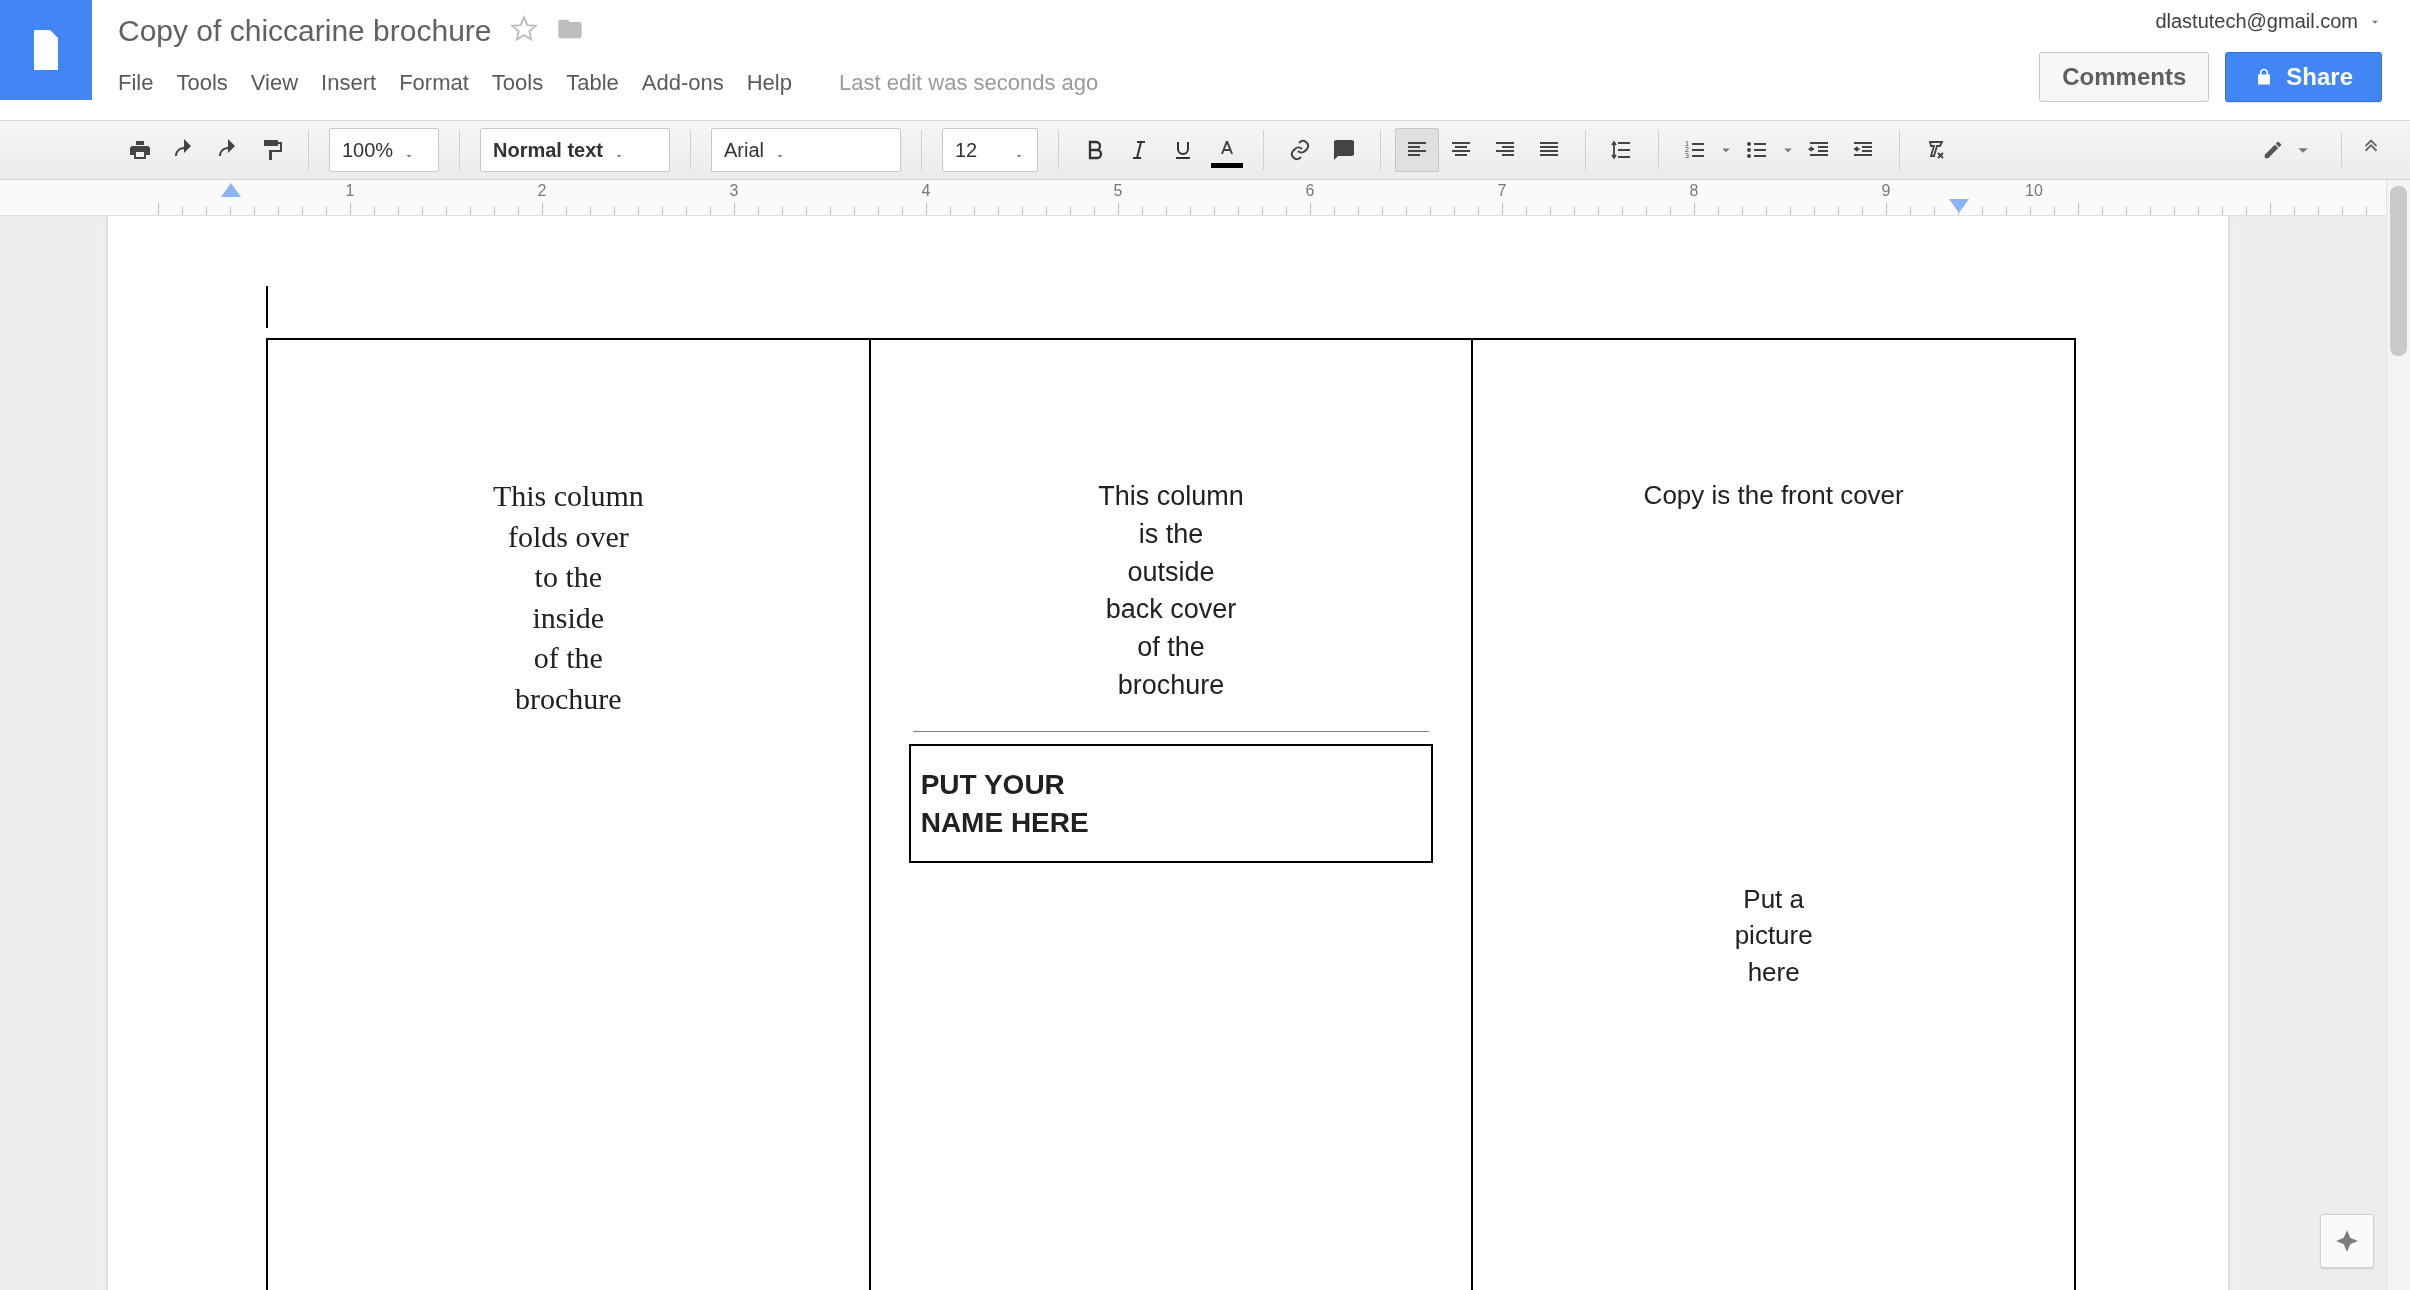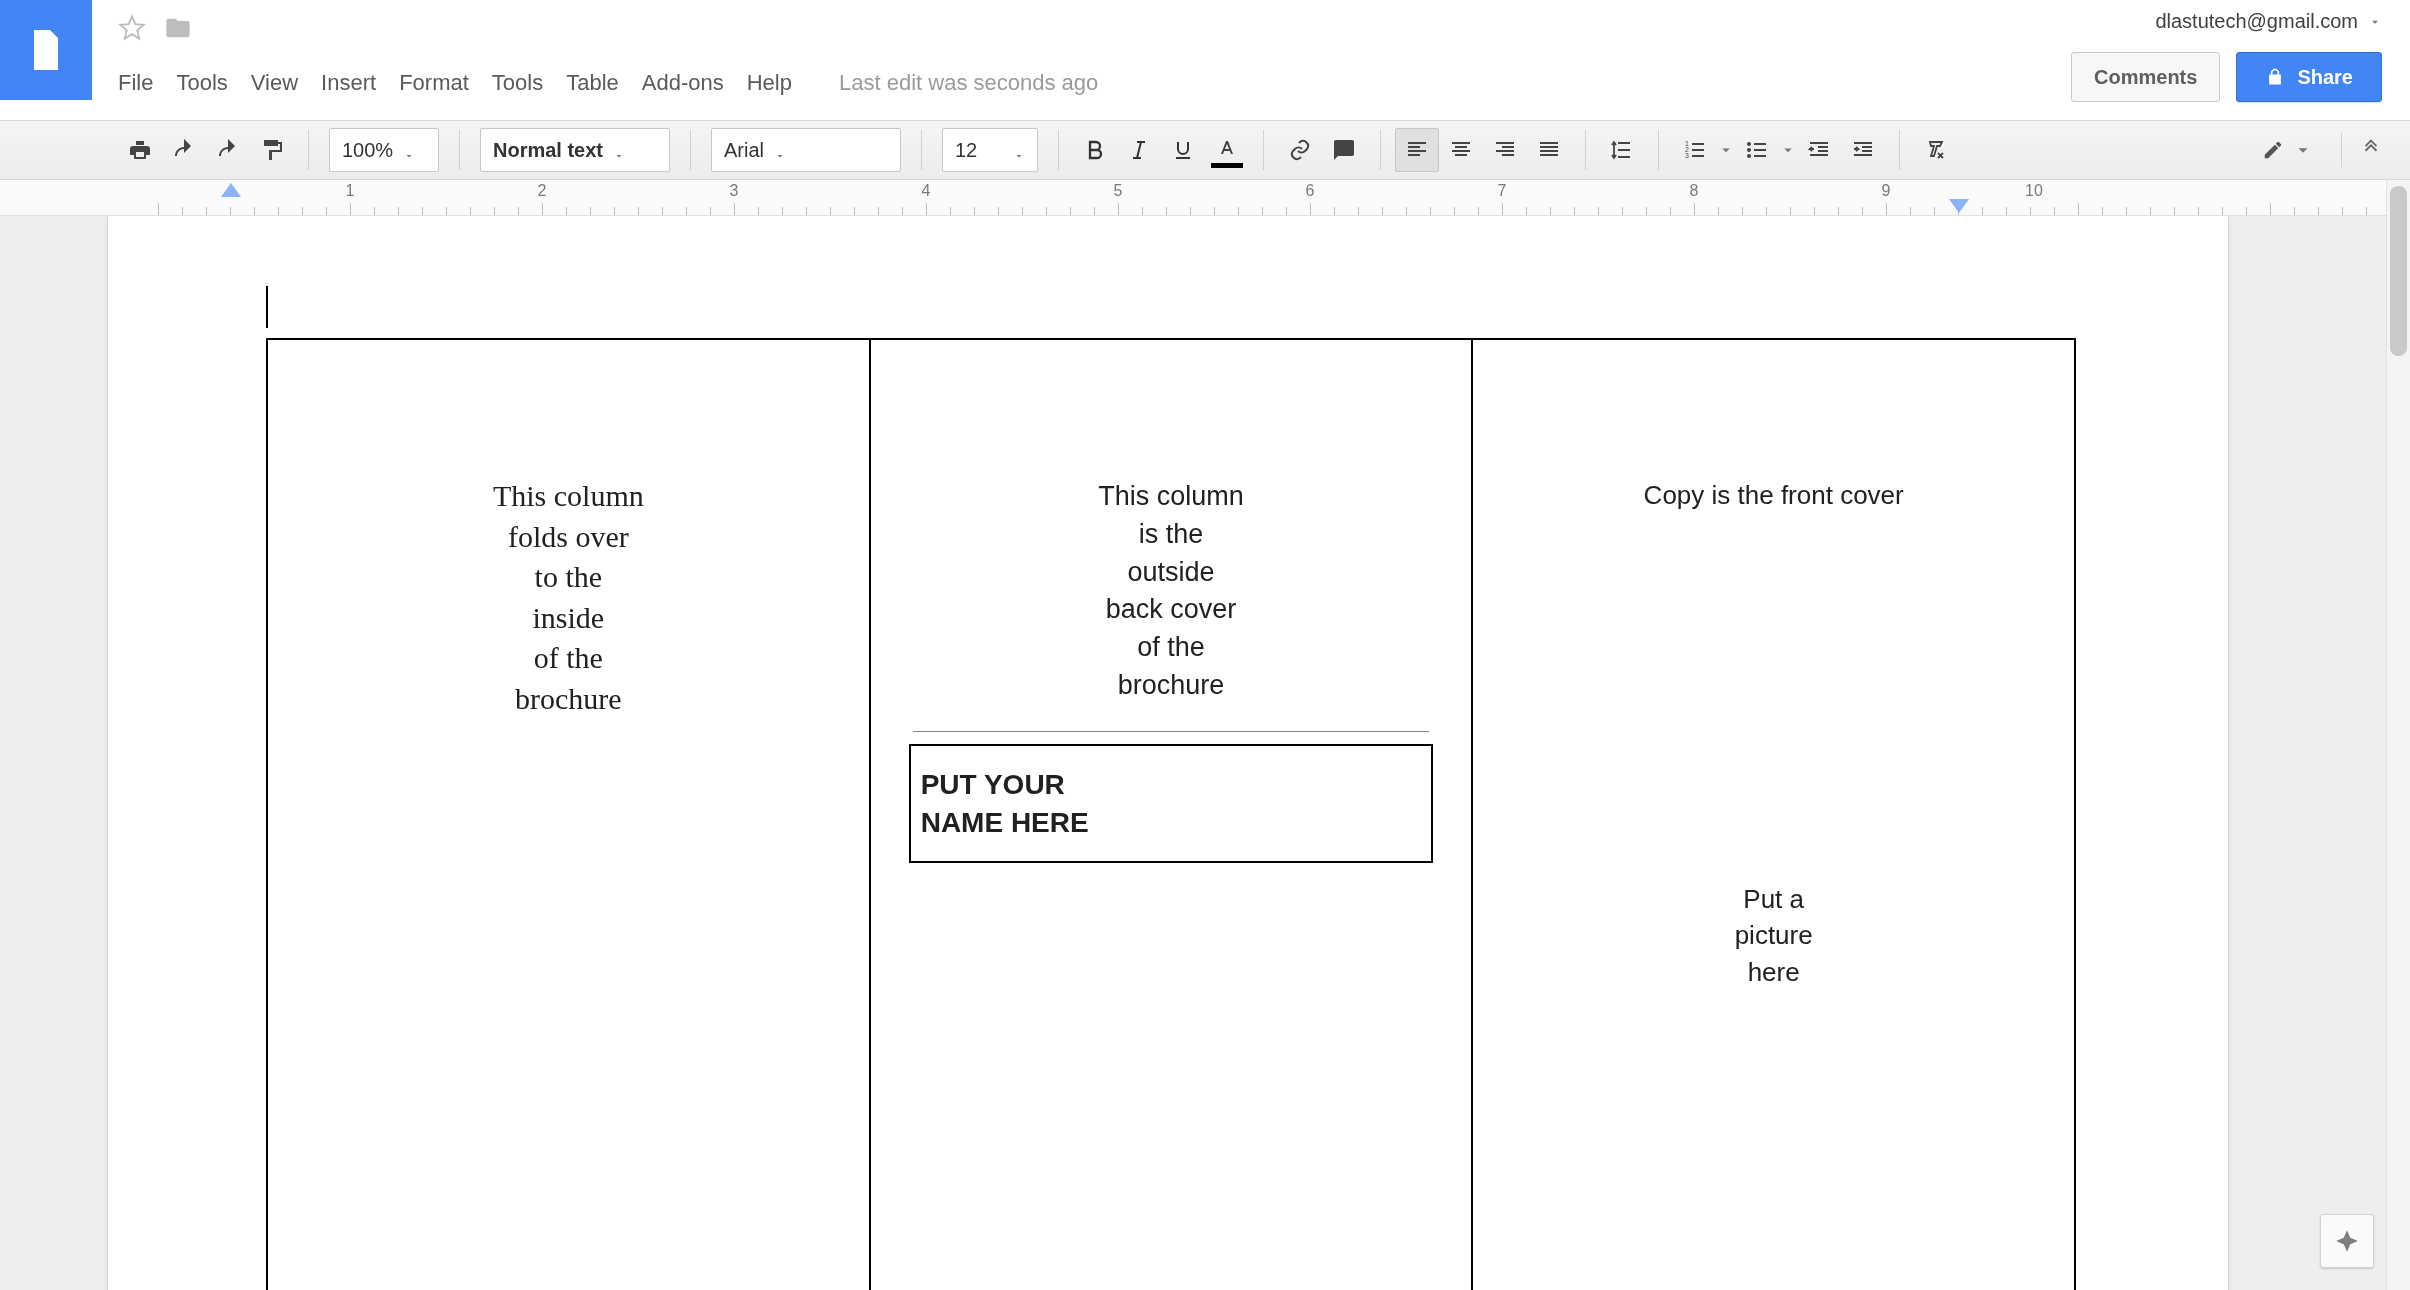--- a/index.html
+++ b/index.html
@@ -37,21 +37,21 @@
     font-size:20px; color:#404040;
   }
   .acct svg { width:14px; height:14px; fill:#777; }
 
   .right-buttons {
     position:absolute; right:28px; top:52px; display:flex; gap:16px; align-items:center;
   }
   .btn {
     height:50px; display:flex; align-items:center; justify-content:center;
     border:1px solid #c8c8c8; border-radius:3px; padding:0 22px;
-    font-size:20px; font-weight:700; background:#f7f7f7; color:#5f5f5f; cursor:pointer;
+    font-size:24px; font-weight:700; background:#f7f7f7; color:#5f5f5f; cursor:pointer;
   }
   .btn.share {
     background:#4285f4; color:#ffffff; border-color:#3372d6; padding:0 28px;
     box-shadow:0 1px 0 rgba(0,0,0,.1);
   }
   .btn.share svg { width:20px; height:20px; fill:#fff; margin-right:12px; }
 
   
   .toolbar {
     position:absolute; left:0; right:0; top:120px; height:60px;
@@ -173,20 +173,21 @@
 
 <div class="hdr">
   <div class="docs-badge">
     <svg viewBox="0 0 24 24">
         <path d="M6 2h8l4 4v16H6z M8 7h5v1H8z M8 10h8v1H8z M8 13h8v1H8z M8 16h8v1H8z"></path>
       </svg>
   </div>
 
   <div class="title-block">
     <div class="title-row">
+      <span class="doc-title">Copy of chiccarine brochure</span>
       <span class="star-icon">
         <svg viewBox="0 0 24 24">
             <path d="M12 17.3 5.8 21l1.6-7L2 9.3l7.1-.6L12 2l2.9 6.7 7.1.6-5.4 4.7 1.6 7z" fill="none" stroke="#bdbdbd" stroke-width="1.6"></path>
           </svg>
       </span>
       <span class="folder-icon">
         <svg viewBox="0 0 24 24">
             <path d="M10 4H4a2 2 0 0 0-2 2v12a2 2 0 0 0 2 2h16a2 2 0 0 0 2-2V8a2 2 0 0 0-2-2h-8l-2-2z"></path>
           </svg>
       </span>

